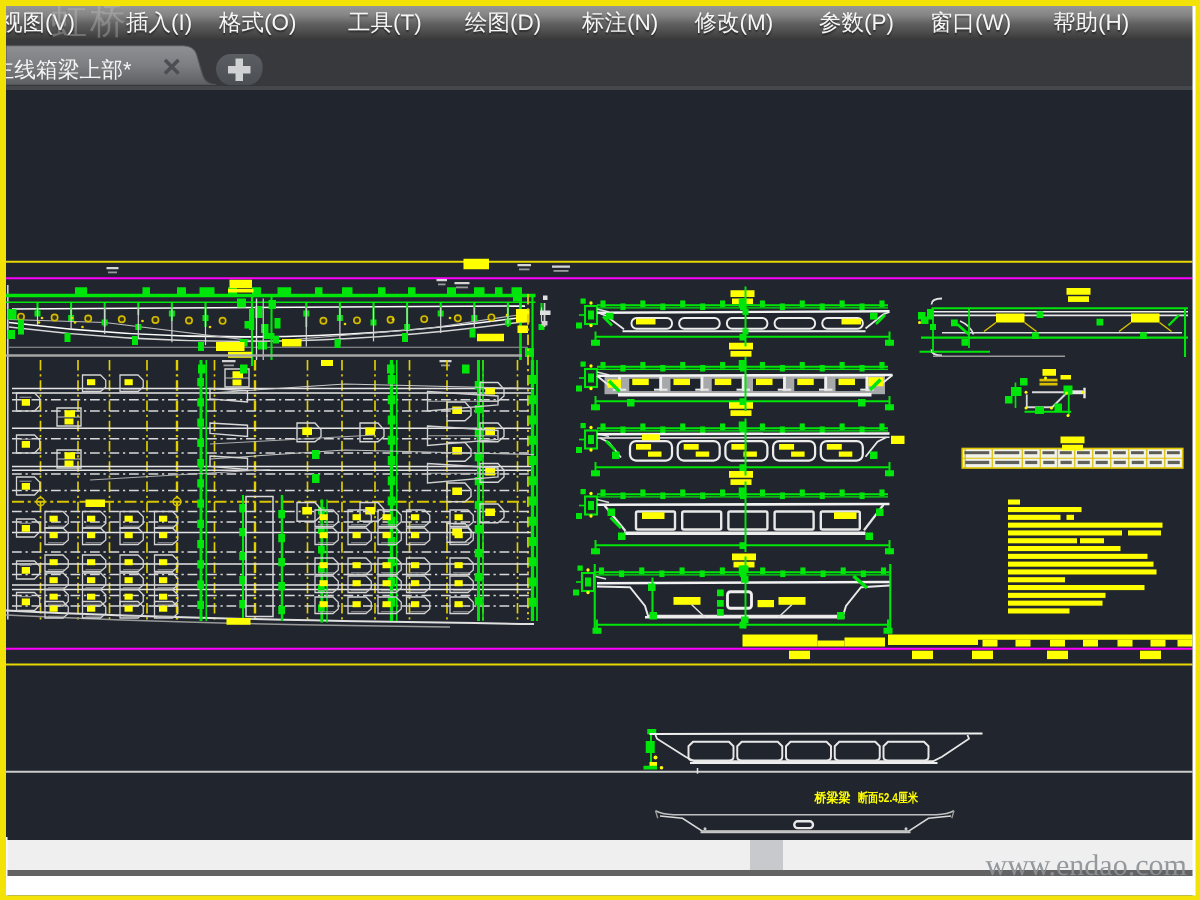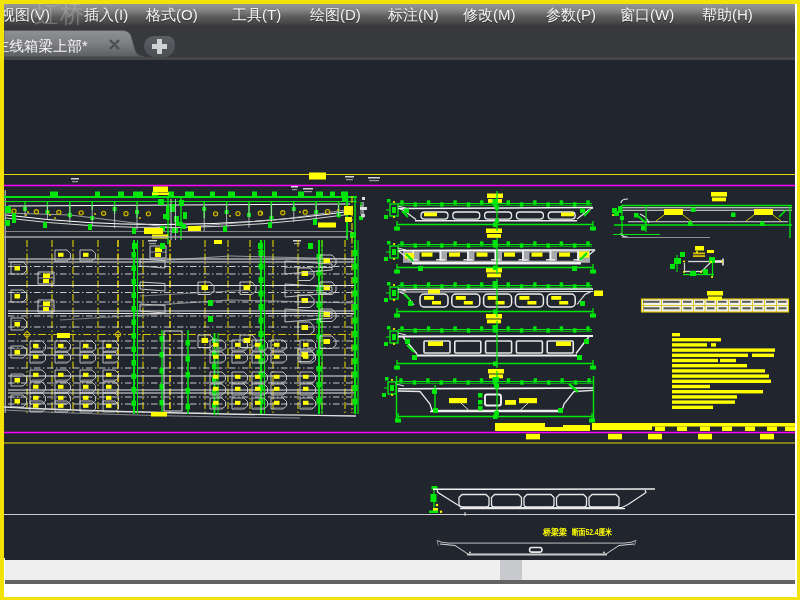--- a/index.html
+++ b/index.html
@@ -1008,18 +1008,19 @@
 <line x1="467" y1="554.8" x2="607" y2="554.8" stroke="#c8c8c8" stroke-width="1.4"></line>
 <path d="M437,540.5 l1.5,5 M636,540.5 l-1.5,5" stroke="#9a9a9a" stroke-width="0.9" fill="none"></path>
 <rect x="529.5" y="547.5" width="12.5" height="4.6" rx="2.3" stroke="#e8e8e8" stroke-width="1.6" fill="none"></rect>
 <circle cx="470" cy="552.5" r="1" fill="#cccccc"></circle>
 <circle cx="604" cy="552.5" r="1" fill="#cccccc"></circle>
   </svg>
   <div class="abs" id="botband"></div>
   <div class="abs" id="thumb"></div>
   <div class="abs" id="grule"></div>
   <div class="abs" id="botwhite"></div>
+  <div class="abs" id="wm">www.endao.com</div>
   <div class="abs frame" style="left:0;top:0;width:800px;height:3.5px"></div>
   <div class="abs frame" style="left:0;top:0;width:4px;height:600px"></div>
   <div class="abs frame" style="left:796px;top:0;width:4px;height:600px"></div>
   <div class="abs frame" style="left:0;top:597px;width:800px;height:3px"></div>
   <div class="abs" style="left:795px;top:4px;width:1.5px;height:593px;background:#ffffff;z-index:51"></div>
   <div class="abs" style="left:3.5px;top:558px;width:1.5px;height:39px;background:#ffffff;z-index:51"></div>
 </div>
 </body></html>

